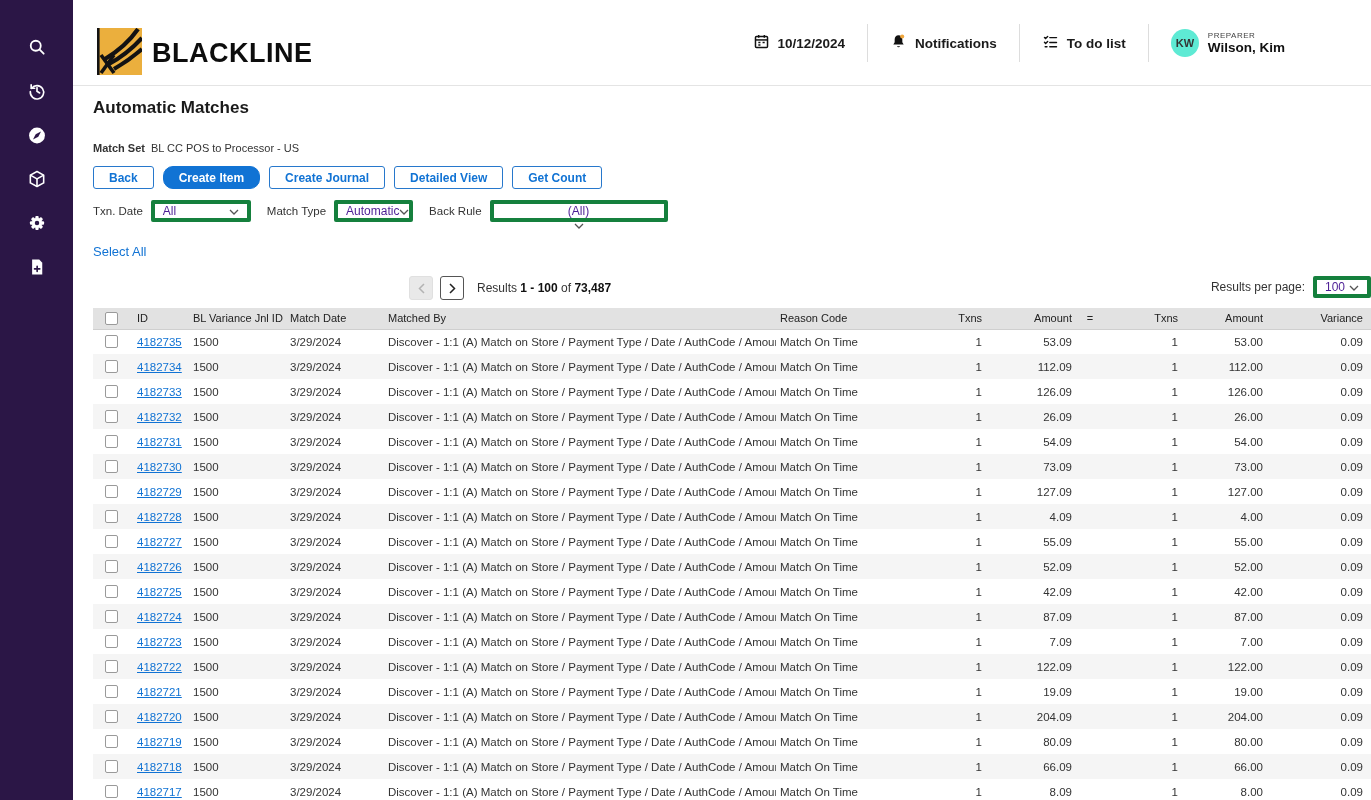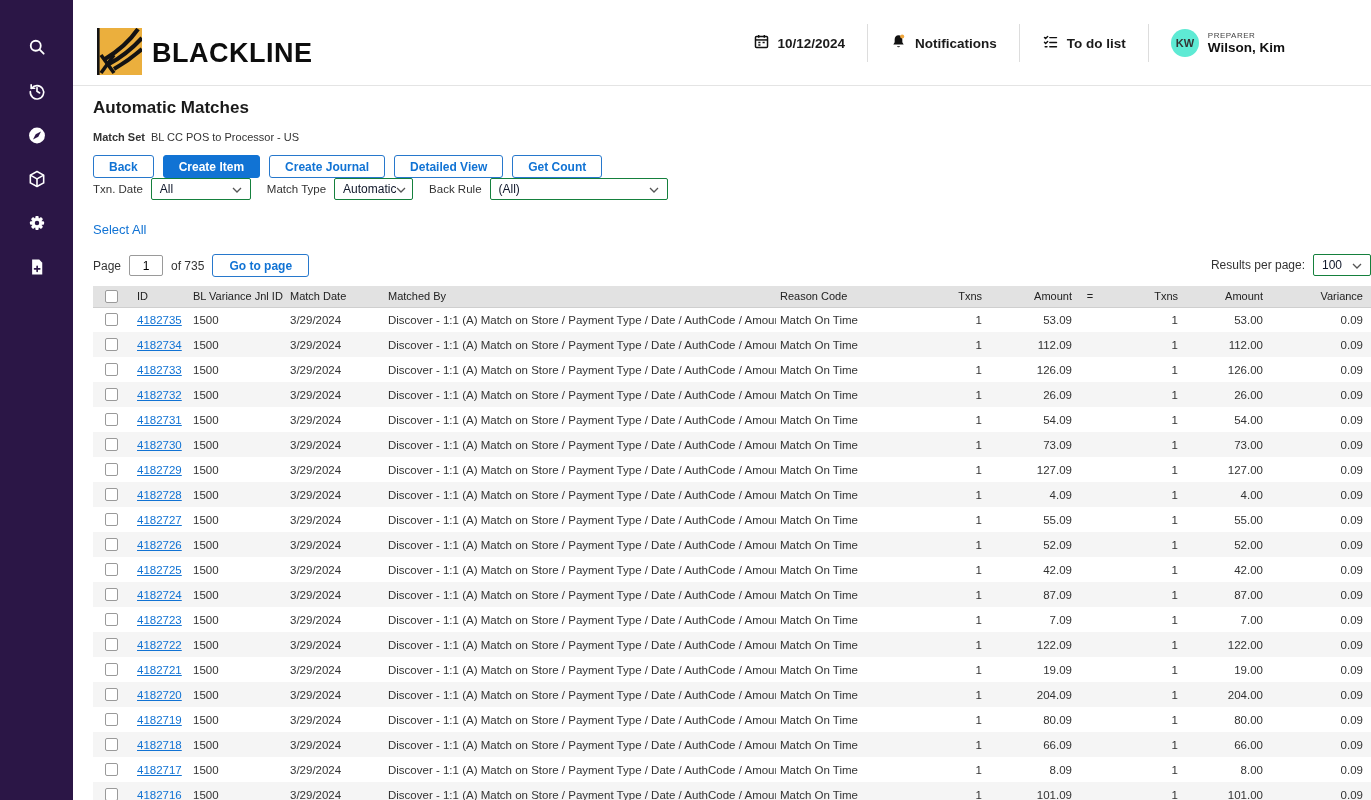--- a/index.html
+++ b/index.html
@@ -26,39 +26,39 @@
   .tb-sep { width:1px; height:38px; background:#ddd; }
   .avatar { width:28px; height:28px; border-radius:50%; background:#5eead4; color:#333;
             font-size:11px; font-weight:700; display:flex; align-items:center; justify-content:center; }
   .user-block { display:flex; align-items:center; gap:9px; padding-left:22px; cursor:pointer; }
   .user-role { font-size:8px; font-weight:400; letter-spacing:0.5px; color:#444; }
   .user-name { font-size:13.5px; font-weight:700; color:#111; }
 
   
   .content { padding-left:20px; }
   .page-title { margin-top:12px; font-size:17px; font-weight:700; color:#1a1a1a; }
-  .match-set { margin-top:13px; font-size:11px; color:#333; }
+  .match-set { margin-top:24px; font-size:11px; color:#333; }
   .match-set b { margin-right:6px; }
 
   
   .btn-row { margin-top:12px; display:flex; gap:9px; }
   .btn { height:23px; padding:0 15px; font-size:12px; font-weight:700; border-radius:3px;
          border:1px solid #2778cc; background:#fff; color:#1173d4; cursor:pointer;
          font-family:"Liberation Sans",sans-serif; display:flex; align-items:center; }
-  .btn.primary { background:#1173d4; border-color:#1173d4; color:#fff; }
-
-  
-  .filter-row { display:flex; align-items:center; gap:8px; }
+  .btn.primary { background:#1173d4; border-color:#1173d4; color:#fff;border-radius:10px; }
+
+  
+  .filter-row { margin-top:11px; display:flex; align-items:center; gap:8px; }
   .filter-label { font-size:11.5px; color:#333; }
-  .selectbox { height:22px; border:1px solid #15803d; border-radius:2px; background:#fff;
+  .selectbox { height:22px; border:4px solid #15803d; border-radius:2px; background:#fff;
                display:flex; align-items:center; justify-content:space-between;
-               padding:0 8px; font-size:12px; color:#0f172a; cursor:pointer; }
+               padding:0 8px; font-size:12px; color:#4c1d95; cursor:pointer; }
   .sel-txn { width:100px; margin-right:8px; }
   .sel-mt  { width:79px;  margin-right:8px; }
-  .sel-pr  { width:178px; }
+  .sel-pr  { width:178px;flex-direction:column; }
 
   .select-all { display:inline-block; margin-top:22px; font-size:13px; color:#1173d4;
                 cursor:pointer; }
 
   
   .pag-row { position:relative; margin-top:16px; height:24px; }
   .pag-left { position:absolute; left:0; top:0; display:flex; align-items:center; gap:8px; }
   .pag-label, .pag-of { font-size:12px; color:#333; }
   .page-input { width:34px; height:21px; border:1px solid #9a9a9a; border-radius:2px;
                 text-align:center; font-size:12px; font-family:"Liberation Sans",sans-serif; }
@@ -243,25 +243,34 @@
         <span>(All)</span>
         <span><svg width="10" height="6" viewBox="0 0 10 6" fill="none" stroke="#555" stroke-width="1.3">
               <path d="M1 1 L5 5 L9 1"></path>
             </svg></span>
       </div>
     </div>
 
     <a class="select-all">Select All</a>
 
     <div class="pag-row">
-      <div class="pag-left">
-        <span class="pag-label">Page</span>
-        <input class="page-input" value="1" style="">
-        <span class="pag-of">of 735</span>
-        <button class="goto-btn">Go to page</button>
+      <div class="pag-mid">
+        <span class="nav-btn disabled">
+          <svg width="7" height="11" viewBox="0 0 7 11" fill="none" stroke="#b3b3b3" stroke-width="1.5">
+              <path d="M6 1 L1.5 5.5 L6 10"></path>
+            </svg>
+        </span>
+        <span class="nav-btn active">
+          <svg width="7" height="11" viewBox="0 0 7 11" fill="none" stroke="#222" stroke-width="1.5">
+              <path d="M1 1 L5.5 5.5 L1 10"></path>
+            </svg>
+        </span>
+        <span class="results-text">
+          <span>Results</span> <b>1 - 100</b> <span>of</span> <b>73,487</b>
+        </span>
       </div>
       <div class="pag-right">
         <span class="pag-label">Results per page:</span>
         <div class="selectbox sel-pp">
           <span>100</span>
           <span><svg width="10" height="6" viewBox="0 0 10 6" fill="none" stroke="#555" stroke-width="1.3">
                 <path d="M1 1 L5 5 L9 1"></path>
               </svg></span>
         </div>
       </div>

